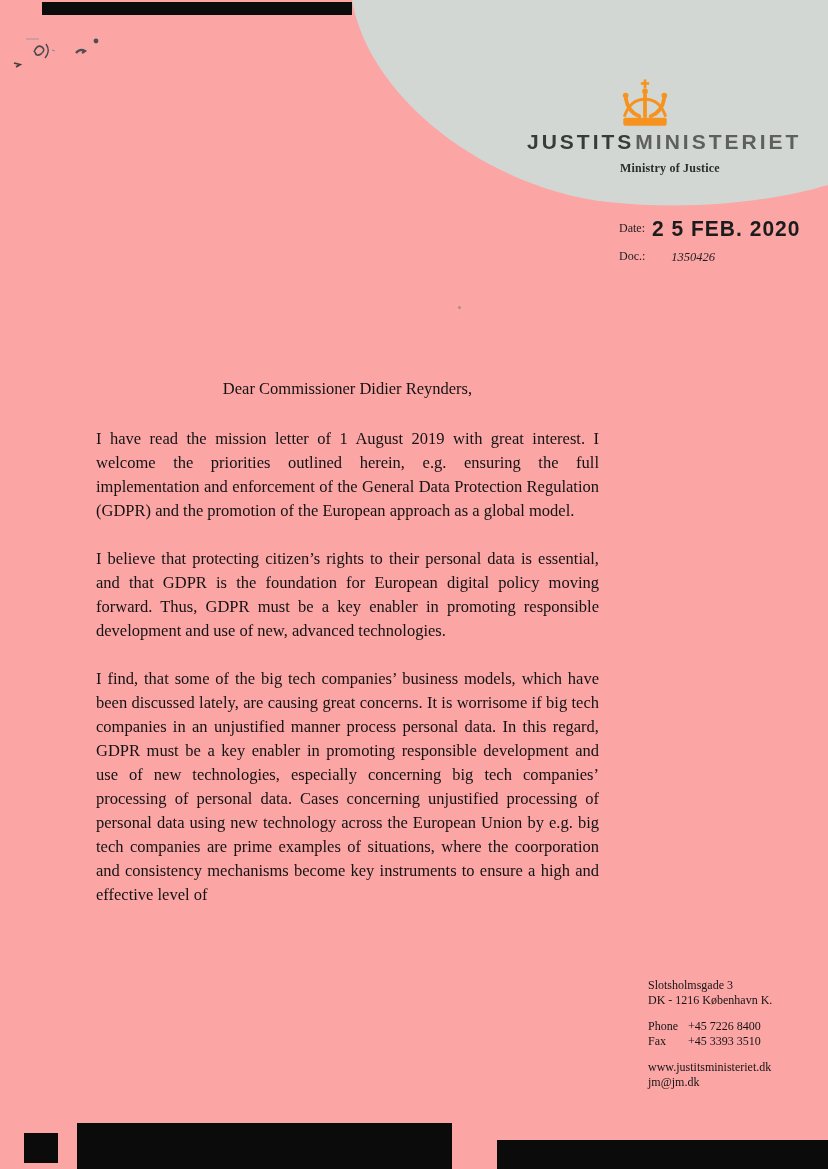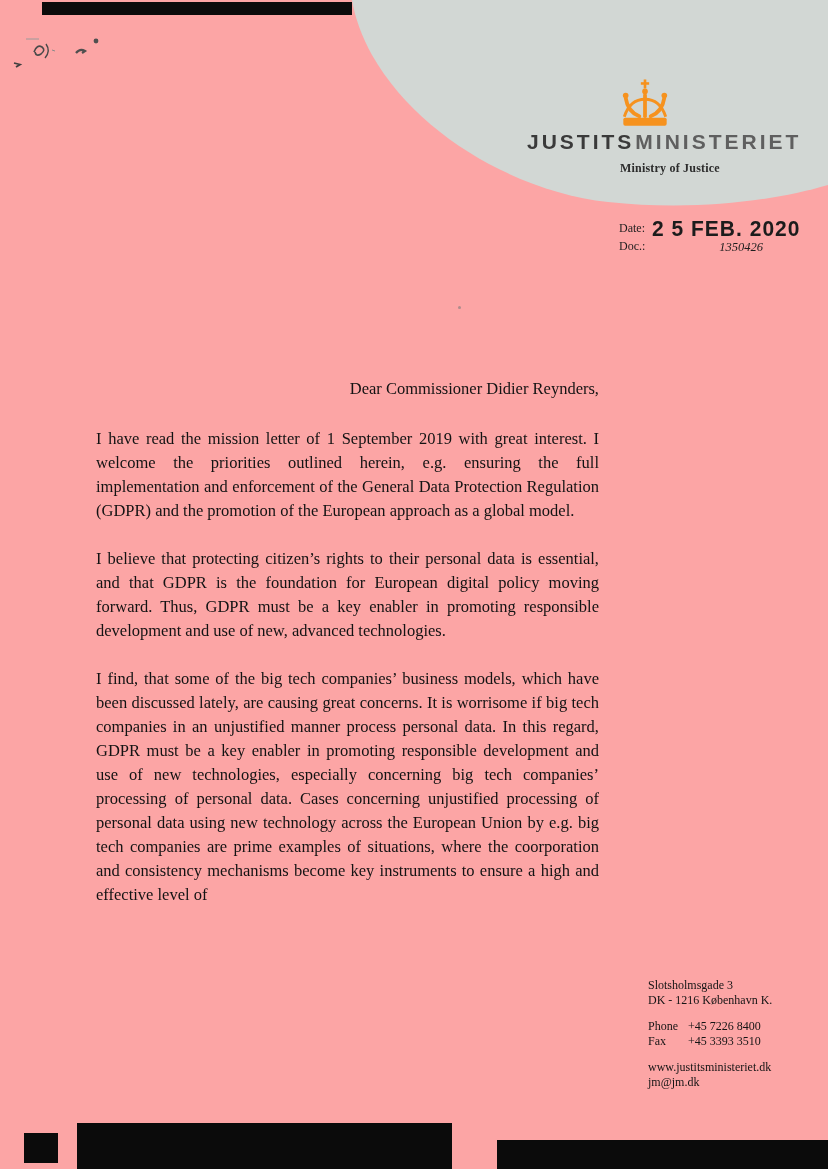--- a/index.html
+++ b/index.html
@@ -33,30 +33,30 @@
   
   .meta{position:absolute;left:619px;top:218px;}
   .meta-row{display:flex;align-items:center;line-height:1;}
   .meta-label{font-size:12px;color:#1e1e1e;padding-bottom:2px;}
   .stamp{
     font-family:"Liberation Sans", sans-serif;font-weight:800;
     font-size:21px;color:#1c1c1c;letter-spacing:1px;margin-left:7px;
     transform:scaleY(1.05);white-space:nowrap;
   }
   .docnum{font-size:12.5px;color:#1e1e1e;margin-left:26px;font-style:italic;}
-  .meta-row + .meta-row{margin-top:1px;gap:48px;}
+  .meta-row + .meta-row{margin-top:11px;}
   
   .recipient{position:absolute;left:96px;top:160px;font-size:15.5px;line-height:19.5px;color:#161616;}
   
   .body{
     position:absolute;left:96px;top:377px;width:503px;
     font-size:16.5px;line-height:24px;color:#131313;
   }
   .body p{margin:0 0 24px 0;text-align:justify;}
-  .body .salutation{text-align:right;margin-bottom:26px;}
+  .body .salutation{text-align:center;margin-bottom:26px;}
   
   .footer{position:absolute;left:648px;top:978px;font-size:12px;line-height:14.5px;color:#141414;}
   .footer .group{margin-bottom:12px;}
   .contact-row{display:flex;}
   .contact-label{width:40px;}
   
   .scribbles{position:absolute;left:8px;top:30px;width:112px;height:42px;}
   .speck{position:absolute;left:458px;top:306px;width:3px;height:3px;border-radius:50%;background:#7a7a7a;opacity:.6;}
 </style>
 </head>
@@ -99,21 +99,21 @@
       <span class="meta-label">Doc.:</span>
       <span class="docnum">1350426</span>
     </div>
   </div>
 
 
   <div class="speck"></div>
 
   <div class="body">
     <p class="salutation">Dear Commissioner Didier Reynders,</p>
-    <p>I have read the mission letter of 1 September 2019 with great interest. I welcome the priorities outlined herein, e.g. ensuring the full implementation and enforcement of the General Data Protection Regulation (GDPR) and the promotion of the European approach as a global model.</p>
+    <p>I have read the mission letter of 1 August 2019 with great interest. I welcome the priorities outlined herein, e.g. ensuring the full implementation and enforcement of the General Data Protection Regulation (GDPR) and the promotion of the European approach as a global model.</p>
     <p>I believe that protecting citizen’s rights to their personal data is essential, and that GDPR is the foundation for European digital policy moving forward. Thus, GDPR must be a key enabler in promoting responsible development and use of new, advanced technologies.</p>
     <p>I find, that some of the big tech companies’ business models, which have been discussed lately, are causing great concerns. It is worrisome if big tech companies in an unjustified manner process personal data. In this regard, GDPR must be a key enabler in promoting responsible development and use of new technologies, especially concerning big tech companies’ processing of personal data. Cases concerning unjustified processing of personal data using new technology across the European Union by e.g. big tech companies are prime examples of situations, where the coorporation and consistency mechanisms become key instruments to ensure a high and effective level of</p>
   </div>
 
   <div class="footer">
     <div class="group">
       <div>Slotsholmsgade 3</div>
       <div>DK - 1216 København K.</div>
     </div>
     <div class="group">

